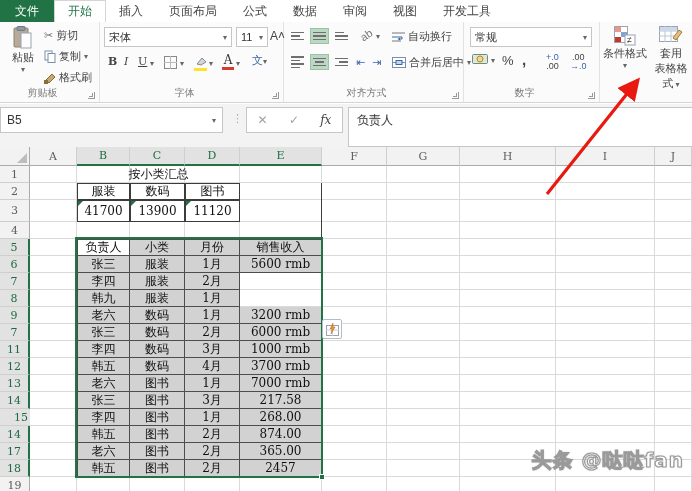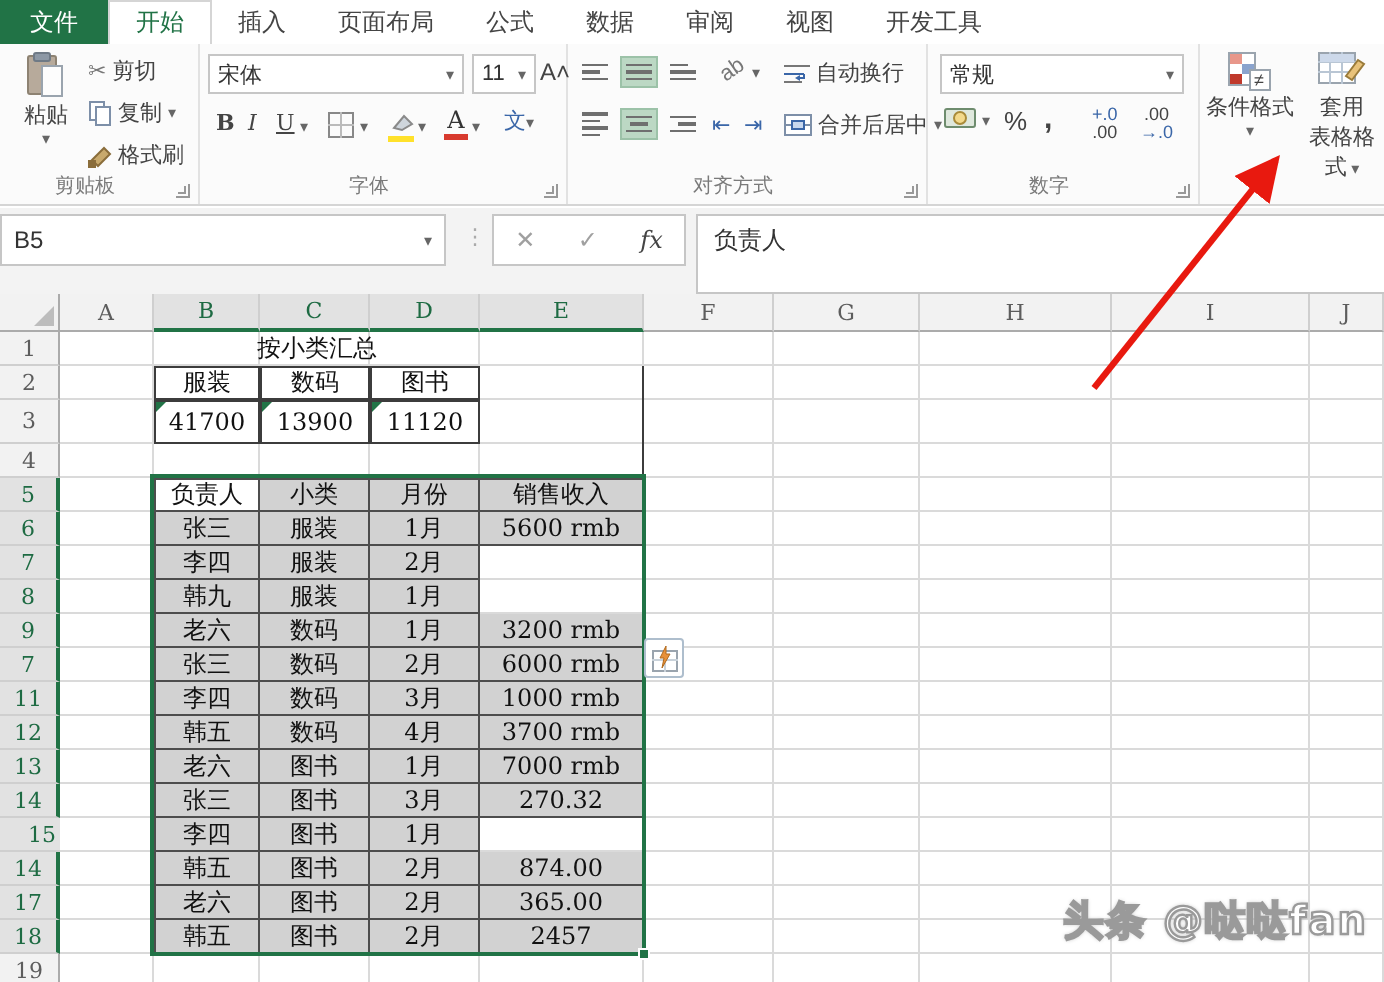--- a/index.html
+++ b/index.html
@@ -547,24 +547,25 @@
       <div class="ocell" style="left: 130px; top: 211px; width: 55px; height: 17px; border-right: 1px solid rgb(77, 77, 77); border-bottom: 1px solid rgb(77, 77, 77); background: rgb(210, 210, 210);">数码</div>
       <div class="ocell" style="left: 185px; top: 211px; width: 55px; height: 17px; border-right: 1px solid rgb(77, 77, 77); border-bottom: 1px solid rgb(77, 77, 77); background: rgb(210, 210, 210);">4月</div>
       <div class="ocell" style="left: 240px; top: 211px; width: 82px; height: 17px; border-right: 1px solid rgb(77, 77, 77); border-bottom: 1px solid rgb(77, 77, 77); background: rgb(210, 210, 210);">3700 rmb</div>
       <div class="ocell" style="left: 77px; top: 228px; width: 53px; height: 17px; border-right: 1px solid rgb(77, 77, 77); border-bottom: 1px solid rgb(77, 77, 77); border-left: 1px solid rgb(77, 77, 77); background: rgb(210, 210, 210);">老六</div>
       <div class="ocell" style="left: 130px; top: 228px; width: 55px; height: 17px; border-right: 1px solid rgb(77, 77, 77); border-bottom: 1px solid rgb(77, 77, 77); background: rgb(210, 210, 210);">图书</div>
       <div class="ocell" style="left: 185px; top: 228px; width: 55px; height: 17px; border-right: 1px solid rgb(77, 77, 77); border-bottom: 1px solid rgb(77, 77, 77); background: rgb(210, 210, 210);">1月</div>
       <div class="ocell" style="left: 240px; top: 228px; width: 82px; height: 17px; border-right: 1px solid rgb(77, 77, 77); border-bottom: 1px solid rgb(77, 77, 77); background: rgb(210, 210, 210);">7000 rmb</div>
       <div class="ocell" style="left: 77px; top: 245px; width: 53px; height: 17px; border-right: 1px solid rgb(77, 77, 77); border-bottom: 1px solid rgb(77, 77, 77); border-left: 1px solid rgb(77, 77, 77); background: rgb(210, 210, 210);">张三</div>
       <div class="ocell" style="left: 130px; top: 245px; width: 55px; height: 17px; border-right: 1px solid rgb(77, 77, 77); border-bottom: 1px solid rgb(77, 77, 77); background: rgb(210, 210, 210);">图书</div>
       <div class="ocell" style="left: 185px; top: 245px; width: 55px; height: 17px; border-right: 1px solid rgb(77, 77, 77); border-bottom: 1px solid rgb(77, 77, 77); background: rgb(210, 210, 210);">3月</div>
-      <div class="ocell" style="left: 240px; top: 245px; width: 82px; height: 17px; border-right: 1px solid rgb(77, 77, 77); border-bottom: 1px solid rgb(77, 77, 77); background: rgb(210, 210, 210);">270.32</div>
+      <div class="ocell" style="left: 240px; top: 245px; width: 82px; height: 17px; border-right: 1px solid rgb(77, 77, 77); border-bottom: 1px solid rgb(77, 77, 77); background: rgb(210, 210, 210);">217.58</div>
       <div class="ocell" style="left: 77px; top: 262px; width: 53px; height: 17px; border-right: 1px solid rgb(77, 77, 77); border-bottom: 1px solid rgb(77, 77, 77); border-left: 1px solid rgb(77, 77, 77); background: rgb(210, 210, 210);">李四</div>
       <div class="ocell" style="left: 130px; top: 262px; width: 55px; height: 17px; border-right: 1px solid rgb(77, 77, 77); border-bottom: 1px solid rgb(77, 77, 77); background: rgb(210, 210, 210);">图书</div>
       <div class="ocell" style="left: 185px; top: 262px; width: 55px; height: 17px; border-right: 1px solid rgb(77, 77, 77); border-bottom: 1px solid rgb(77, 77, 77); background: rgb(210, 210, 210);">1月</div>
+      <div class="ocell" style="left: 240px; top: 262px; width: 82px; height: 17px; border-right: 1px solid rgb(77, 77, 77); border-bottom: 1px solid rgb(77, 77, 77); background: rgb(210, 210, 210);">268.00</div>
       <div class="ocell" style="left: 77px; top: 279px; width: 53px; height: 17px; border-right: 1px solid rgb(77, 77, 77); border-bottom: 1px solid rgb(77, 77, 77); border-left: 1px solid rgb(77, 77, 77); background: rgb(210, 210, 210);">韩五</div>
       <div class="ocell" style="left: 130px; top: 279px; width: 55px; height: 17px; border-right: 1px solid rgb(77, 77, 77); border-bottom: 1px solid rgb(77, 77, 77); background: rgb(210, 210, 210);">图书</div>
       <div class="ocell" style="left: 185px; top: 279px; width: 55px; height: 17px; border-right: 1px solid rgb(77, 77, 77); border-bottom: 1px solid rgb(77, 77, 77); background: rgb(210, 210, 210);">2月</div>
       <div class="ocell" style="left: 240px; top: 279px; width: 82px; height: 17px; border-right: 1px solid rgb(77, 77, 77); border-bottom: 1px solid rgb(77, 77, 77); background: rgb(210, 210, 210);">874.00</div>
       <div class="ocell" style="left: 77px; top: 296px; width: 53px; height: 17px; border-right: 1px solid rgb(77, 77, 77); border-bottom: 1px solid rgb(77, 77, 77); border-left: 1px solid rgb(77, 77, 77); background: rgb(210, 210, 210);">老六</div>
       <div class="ocell" style="left: 130px; top: 296px; width: 55px; height: 17px; border-right: 1px solid rgb(77, 77, 77); border-bottom: 1px solid rgb(77, 77, 77); background: rgb(210, 210, 210);">图书</div>
       <div class="ocell" style="left: 185px; top: 296px; width: 55px; height: 17px; border-right: 1px solid rgb(77, 77, 77); border-bottom: 1px solid rgb(77, 77, 77); background: rgb(210, 210, 210);">2月</div>
       <div class="ocell" style="left: 240px; top: 296px; width: 82px; height: 17px; border-right: 1px solid rgb(77, 77, 77); border-bottom: 1px solid rgb(77, 77, 77); background: rgb(210, 210, 210);">365.00</div>
       <div class="ocell" style="left: 77px; top: 313px; width: 53px; height: 17px; border-right: 1px solid rgb(77, 77, 77); border-bottom: 1px solid rgb(77, 77, 77); border-left: 1px solid rgb(77, 77, 77); background: rgb(210, 210, 210);">韩五</div>
       <div class="ocell" style="left: 130px; top: 313px; width: 55px; height: 17px; border-right: 1px solid rgb(77, 77, 77); border-bottom: 1px solid rgb(77, 77, 77); background: rgb(210, 210, 210);">图书</div>

